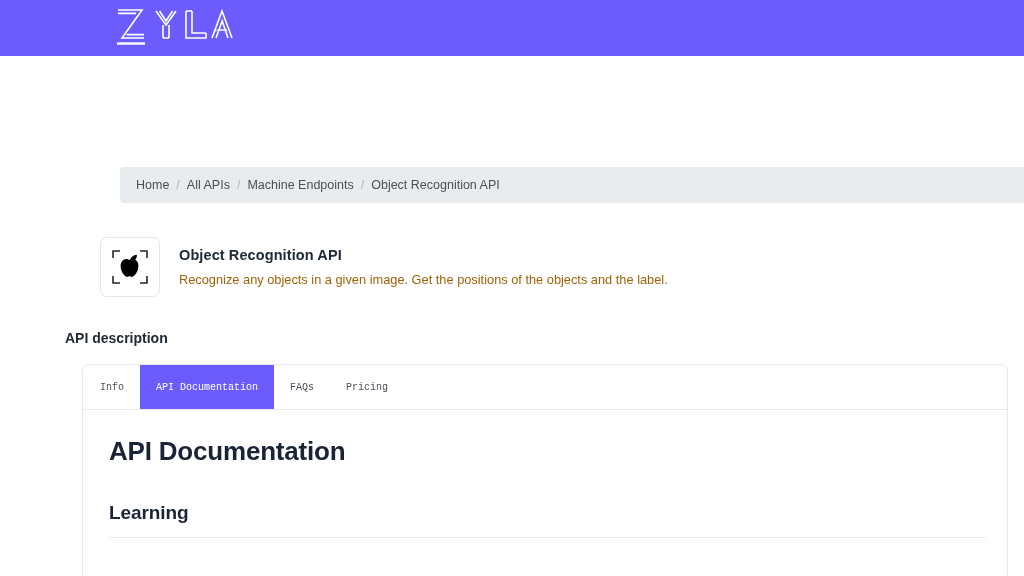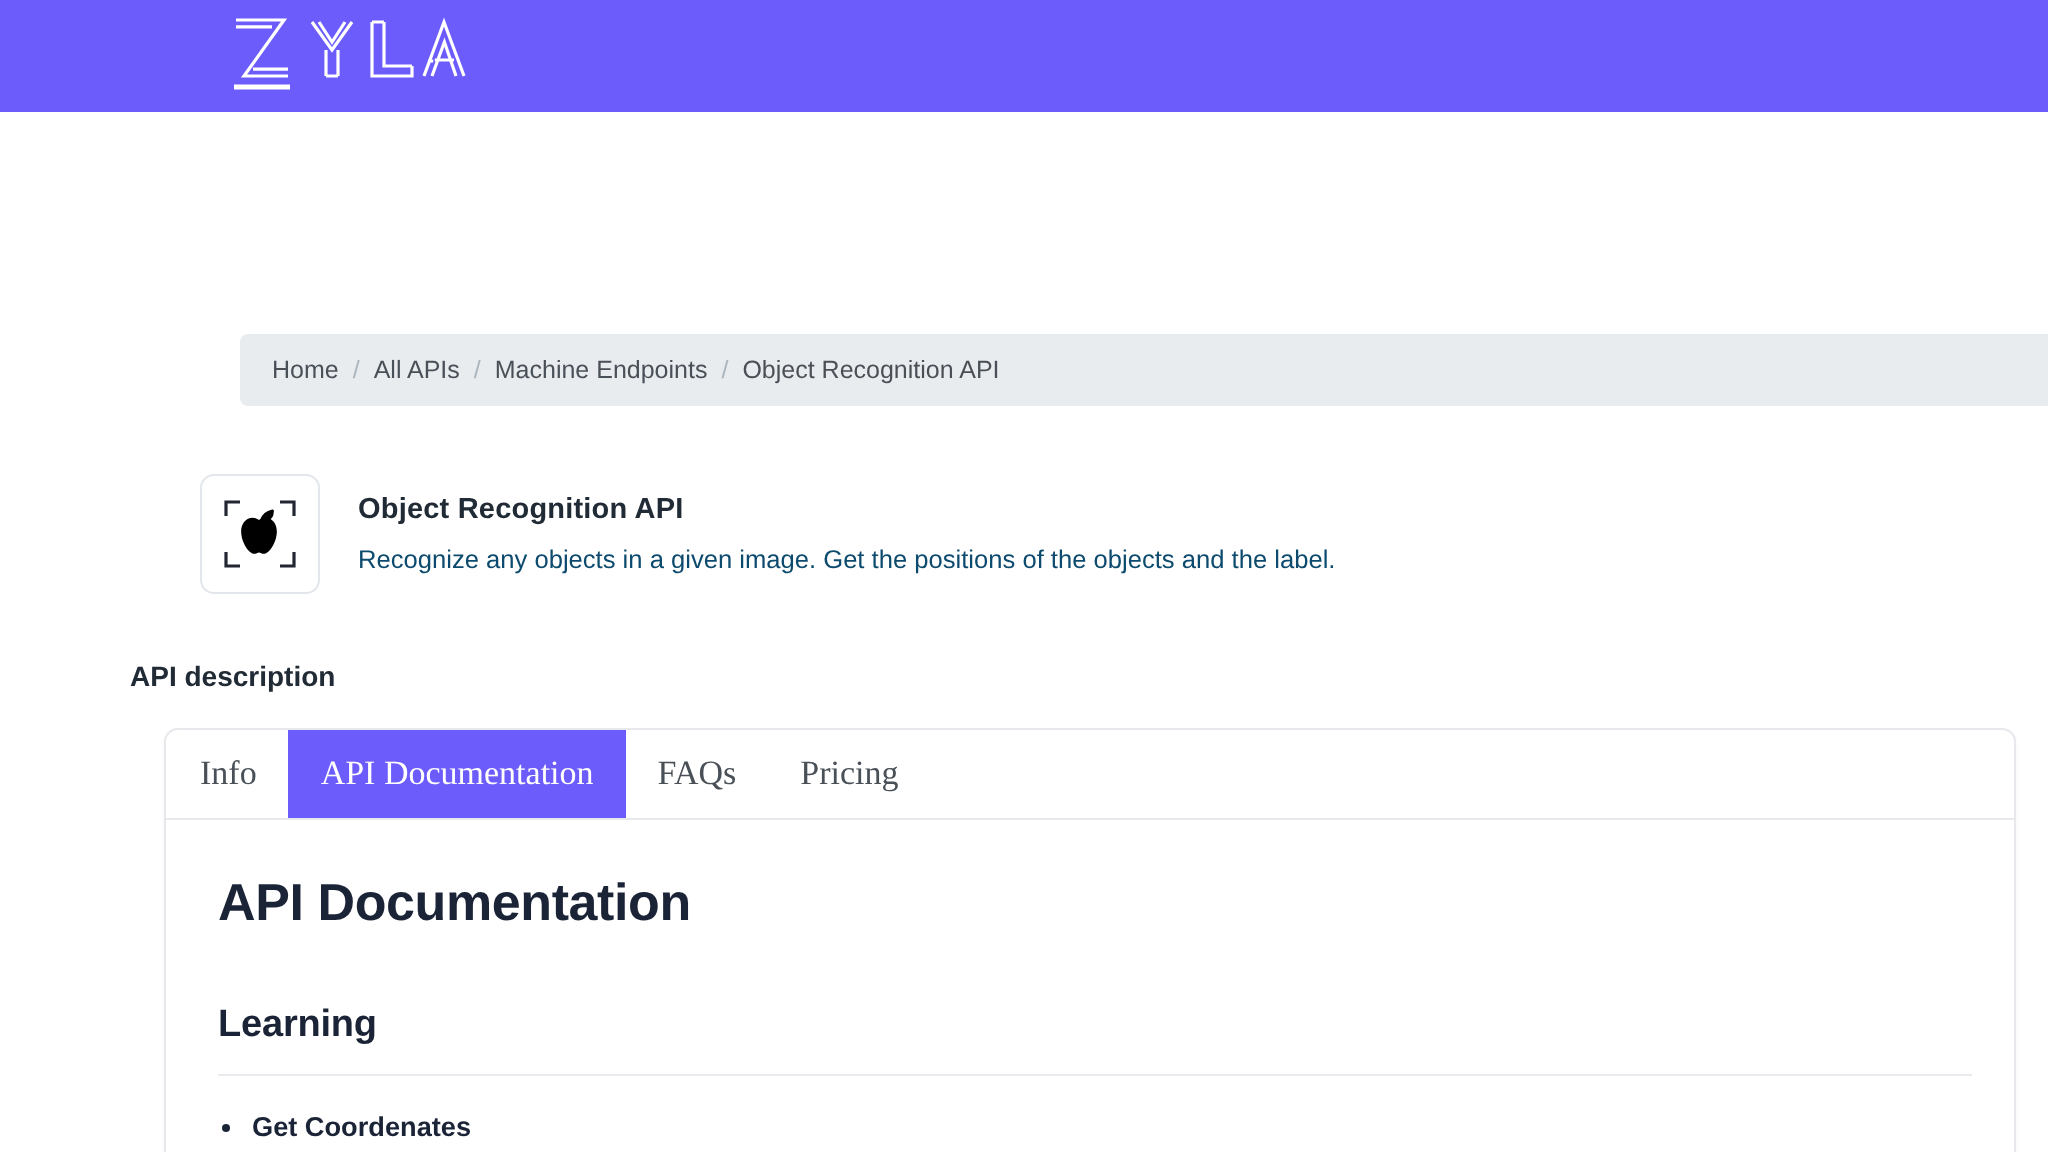--- a/index.html
+++ b/index.html
@@ -115,21 +115,21 @@
   .api-text { margin-left: 19px; padding-top: 10px; }
   .api-title {
     font-size: 14.5px;
     font-weight: bold;
     color: #212b36;
     letter-spacing: .1px;
   }
   .api-desc {
     margin-top: 9px;
     font-size: 12.8px;
-    color: #0c4a6e;
+    color: #a16207;
   }
 
   
   .section-label {
     position: absolute;
     left: 65px;
     top: 274px;
     font-size: 14px;
     font-weight: bold;
     color: #212b36;
@@ -151,26 +151,26 @@
   .tabbar {
     display: flex;
     height: 45px;
     border-bottom: 1px solid #e6e8eb;
     padding-left: 1px;
   }
   .tab {
     display: flex;
     align-items: center;
     padding: 0 16px;
-    font-size: 17px;
+    font-size: 10px;
     color: #495057;
     background: transparent;
     border: 0;
     cursor: pointer;
-    font-family: Liberation Serif, serif;
+    font-family: Liberation Mono, monospace;
     height: 44px;
   }
   .tab.active {
     background: #6C5CFC;
     color: #ffffff;
   }
   .tab:first-child { border-top-left-radius: 6px; }
 
   .card-body { padding: 26px 26px 0 26px; }
 
@@ -280,24 +280,17 @@
       <button class="tab active">API Documentation</button>
       <button class="tab">FAQs</button>
       <button class="tab">Pricing</button>
     </div>
 
     <div class="card-body">
       <h1 class="doc-title">API Documentation</h1>
       <h2 class="doc-sub">Learning</h2>
       <div class="rule"></div>
 
-      <ul class="endpoint-list">
-        <li class="endpoint-item">
-          <span class="endpoint-name">Get Coordenates</span>
-          
-          
-        </li>
-      </ul>
     </div>
 
   </section>
 
 </main>
 
 </body></html>

